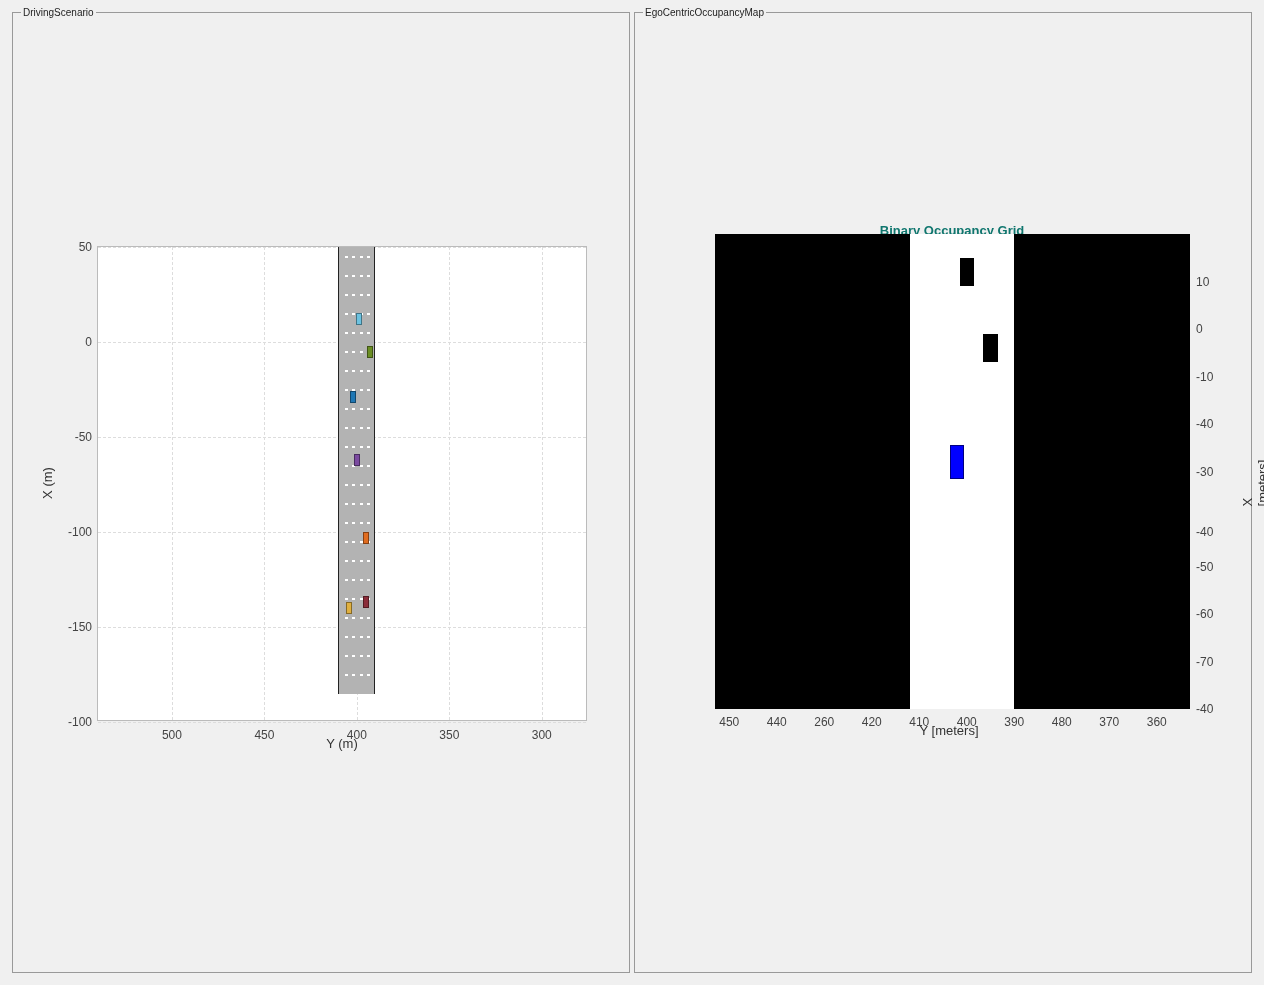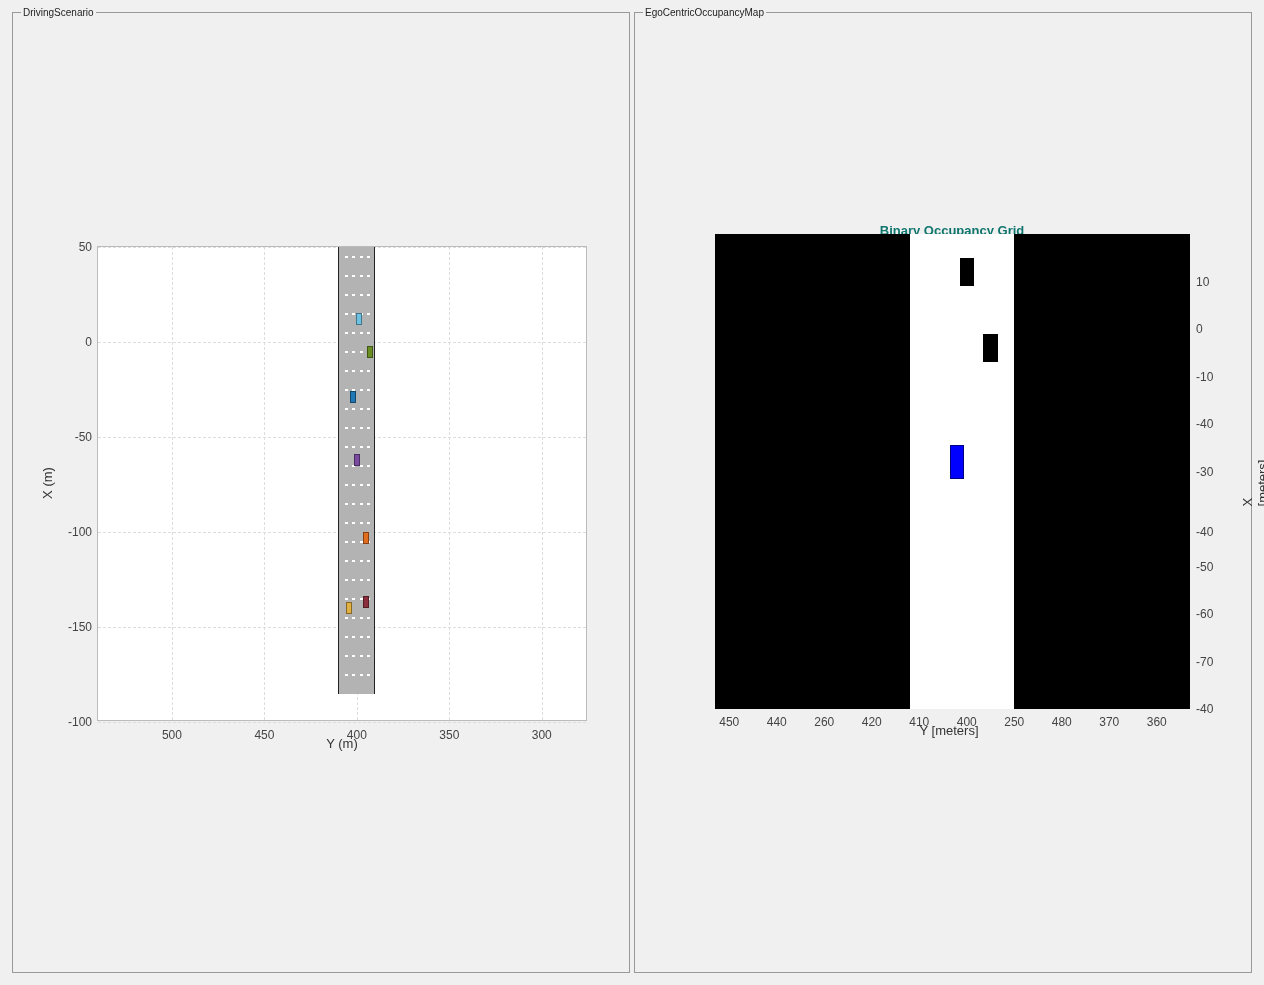--- a/index.html
+++ b/index.html
@@ -281,21 +281,21 @@
     <div class="chart-holder" id="right-holder">
       <div class="chart-title" style="top:10px; width:475px; text-align:center; position:relative; left:237px;">Binary Occupancy Grid</div>
       <div class="occ-axes" id="occ-axes" style="margin-top:6px;">
           <div class="occ-free" style="left: 194.75px; width: 104.5px;"></div>
           <div class="occ-obs" style="left: 244.625px; width: 14.25px; top: 23.75px; height: 28.5px;"></div>
           <div class="occ-obs" style="left: 268.375px; width: 14.25px; top: 99.75px; height: 28.5px;"></div>
           <div class="occ-ego" style="left: 235.125px; width: 14.25px; top: 211.375px; height: 33.25px;"></div>
           <div class="tick-label tick-x" style="left: 441.75px; top: 475px;">360</div>
           <div class="tick-label tick-x" style="left: 394.25px; top: 475px;">370</div>
           <div class="tick-label tick-x" style="left: 346.75px; top: 475px;">480</div>
-          <div class="tick-label tick-x" style="left: 299.25px; top: 475px;">250</div>
+          <div class="tick-label tick-x" style="left: 299.25px; top: 475px;">390</div>
           <div class="tick-label tick-x" style="left: 251.75px; top: 475px;">400</div>
           <div class="tick-label tick-x" style="left: 204.25px; top: 475px; text-align: center;">410</div>
           <div class="tick-label tick-x" style="left: 156.75px; top: 475px;">420</div>
           <div class="tick-label tick-x" style="left: 109.25px; top: 475px;">260</div>
           <div class="tick-label tick-x" style="left: 61.75px; top: 475px;">440</div>
           <div class="tick-label tick-x" style="left: 14.25px; top: 475px;">450</div>
           <div class="tick-label tick-y-right" style="left: 475px; top: 475px;">-40</div>
           <div class="tick-label tick-y-right" style="left: 475px; top: 427.5px;">-70</div>
           <div class="tick-label tick-y-right" style="left: 475px; top: 380px;">-60</div>
           <div class="tick-label tick-y-right" style="left: 475px; top: 332.5px;">-50</div>

